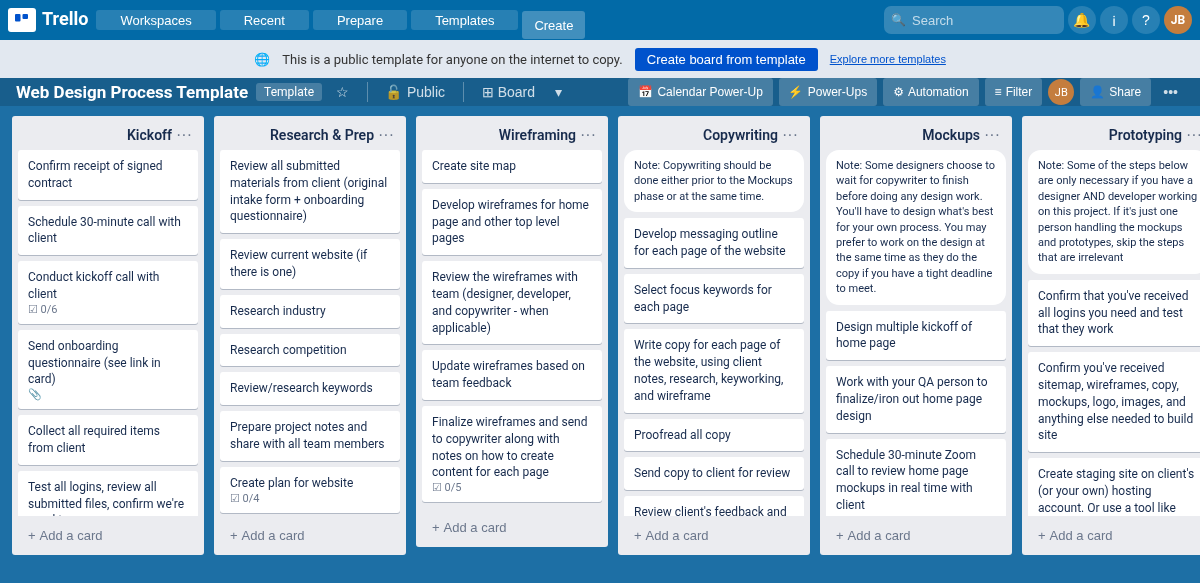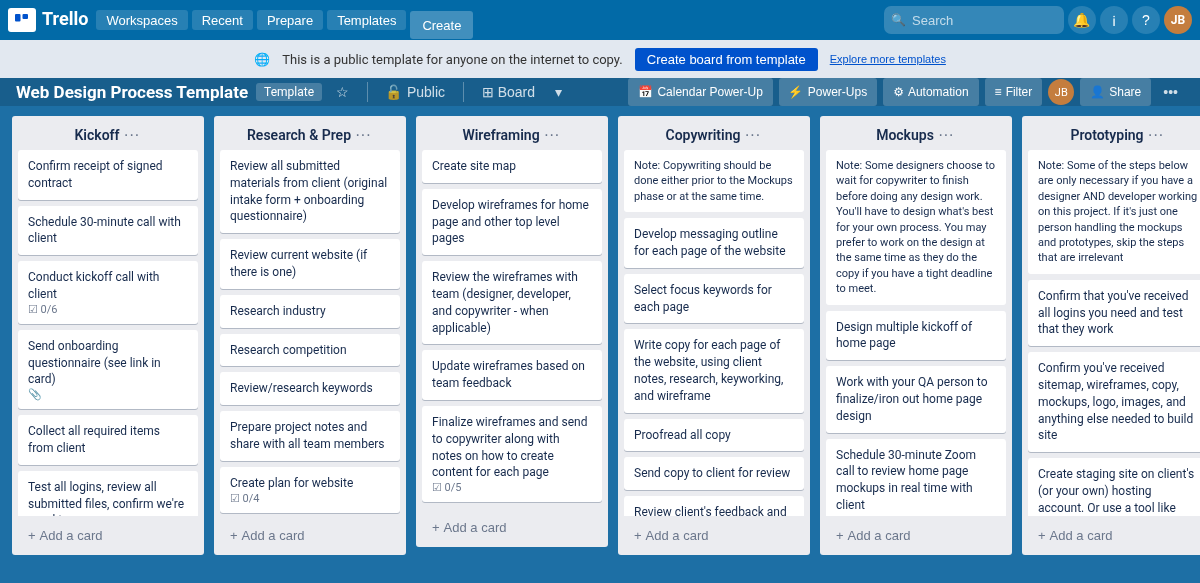--- a/index.html
+++ b/index.html
@@ -14,21 +14,21 @@
       padding: 0 8px;
       gap: 4px;
     }
     .nav-logo {
       display: flex; align-items: flex-start; gap: 6px; color: #ffffff; font-weight: bold; font-size: 18px; margin-right: 4px;
     }
     .nav-logo-icon {
       background: #fff; color: #026aa7; border-radius: 3px; width: 28px; height: 24px; display: flex; align-items: center; justify-content: center; font-size: 14px; font-weight: bold;
     }
     .nav-btn {
-      background: rgba(255,255,255,0.15); color: white; border: none; border-radius: 3px; padding: 4px 10px; font-size: 13px; cursor: pointer; display: flex; align-items: center; gap: 4px; height: 20px;
+      background: rgba(255,255,255,0.15); color: white; border: none; border-radius: 3px; padding: 4px 24px; font-size: 13px; cursor: pointer; display: flex; align-items: center; gap: 4px; height: 20px;
     }
     .nav-create {
       background: rgba(255,255,255,0.25); color: white; border: none; border-radius: 3px; padding: 4px 12px; font-size: 13px; cursor: pointer; height: 28px; margin-top: 10px;
     }
     .nav-spacer { flex: 1; }
     .nav-search {
       background: rgba(255,255,255,0.2); border: none; border-radius: 7px; color: white; padding: 4px 30px 4px 28px; font-size: 13px; height: 28px; width: 180px;
     }
     .nav-search::placeholder { color: rgba(255,255,255,0.7); }
     .nav-search-wrap { position: relative; display: flex; align-items: center; }
@@ -81,42 +81,42 @@
     }
     .board-body::-webkit-scrollbar { height: 8px; }
     .board-body::-webkit-scrollbar-track { background: rgba(0,0,0,0.1); }
     .board-body::-webkit-scrollbar-thumb { background: rgba(0,0,0,0.3); border-radius: 4px; }
 
     
     .list {
       background: #ebecf0; border-radius: 3px; min-width: 192px; width: 192px; flex-shrink: 0; max-height: 100%; display: flex; flex-direction: column;
     }
     .list-header {
-      padding: 8px 8px 4px 10px; display: flex; align-items: center; justify-content: center; font-weight: 600; font-size: 14px; color: #172b4d;
+      padding: 8px 8px 4px 10px; display: flex; align-items: center; justify-content: flex-end; font-weight: 600; font-size: 14px; color: #172b4d;
     }
     .list-menu-btn {
       background: none; border: none; cursor: pointer; color: #6b778c; font-size: 16px; padding: 2px 4px; border-radius: 3px;
     }
     .list-cards { padding: 0 6px; overflow-y: auto; flex: 1; }
     .list-cards::-webkit-scrollbar { width: 4px; }
     .list-cards::-webkit-scrollbar-thumb { background: rgba(0,0,0,0.2); }
     .card {
       background: white; border-radius: 3px; padding: 8px 10px; margin-bottom: 6px; font-size: 12px; color: #172b4d; cursor: pointer; box-shadow: 0 1px 0 rgba(9,30,66,0.25);
       position: relative;
     }
     .card-text { line-height: 1.4; }
     .card-icons { display: flex; align-items: center; gap: 8px; margin-top: 0; font-size: 11px; color: #6b778c; }
     .card-icon-item { display: flex; align-items: center; gap: 2px; }
 
     .list-footer { padding: 6px 8px; }
     .add-card-btn {
       background: none; border: none; color: #6b778c; font-size: 13px; cursor: pointer; padding: 6px 8px; border-radius: 3px; width: 100%; text-align: left; display: flex; align-items: center; gap: 4px;
     }
 
-    .note-card { background: white; border-radius: 3px; padding: 8px 10px; margin-bottom: 6px; font-size: 11px; color: #172b4d; line-height: 1.4; }
+    .note-card { background: white; border-radius: 13px; padding: 8px 10px; margin-bottom: 6px; font-size: 11px; color: #172b4d; line-height: 1.4; }
   </style>
 </head>
 <body>
 
 <div class="top-nav">
   <div class="nav-logo">
     <span class="nav-logo-icon">
       <svg width="14" height="12" viewBox="0 0 14 12">
           <rect x="0" y="0" width="5.5" height="7.5" rx="1" fill="#0052cc"></rect>
           <rect x="7.5" y="0" width="5.5" height="5" rx="1" fill="#0052cc"></rect>

